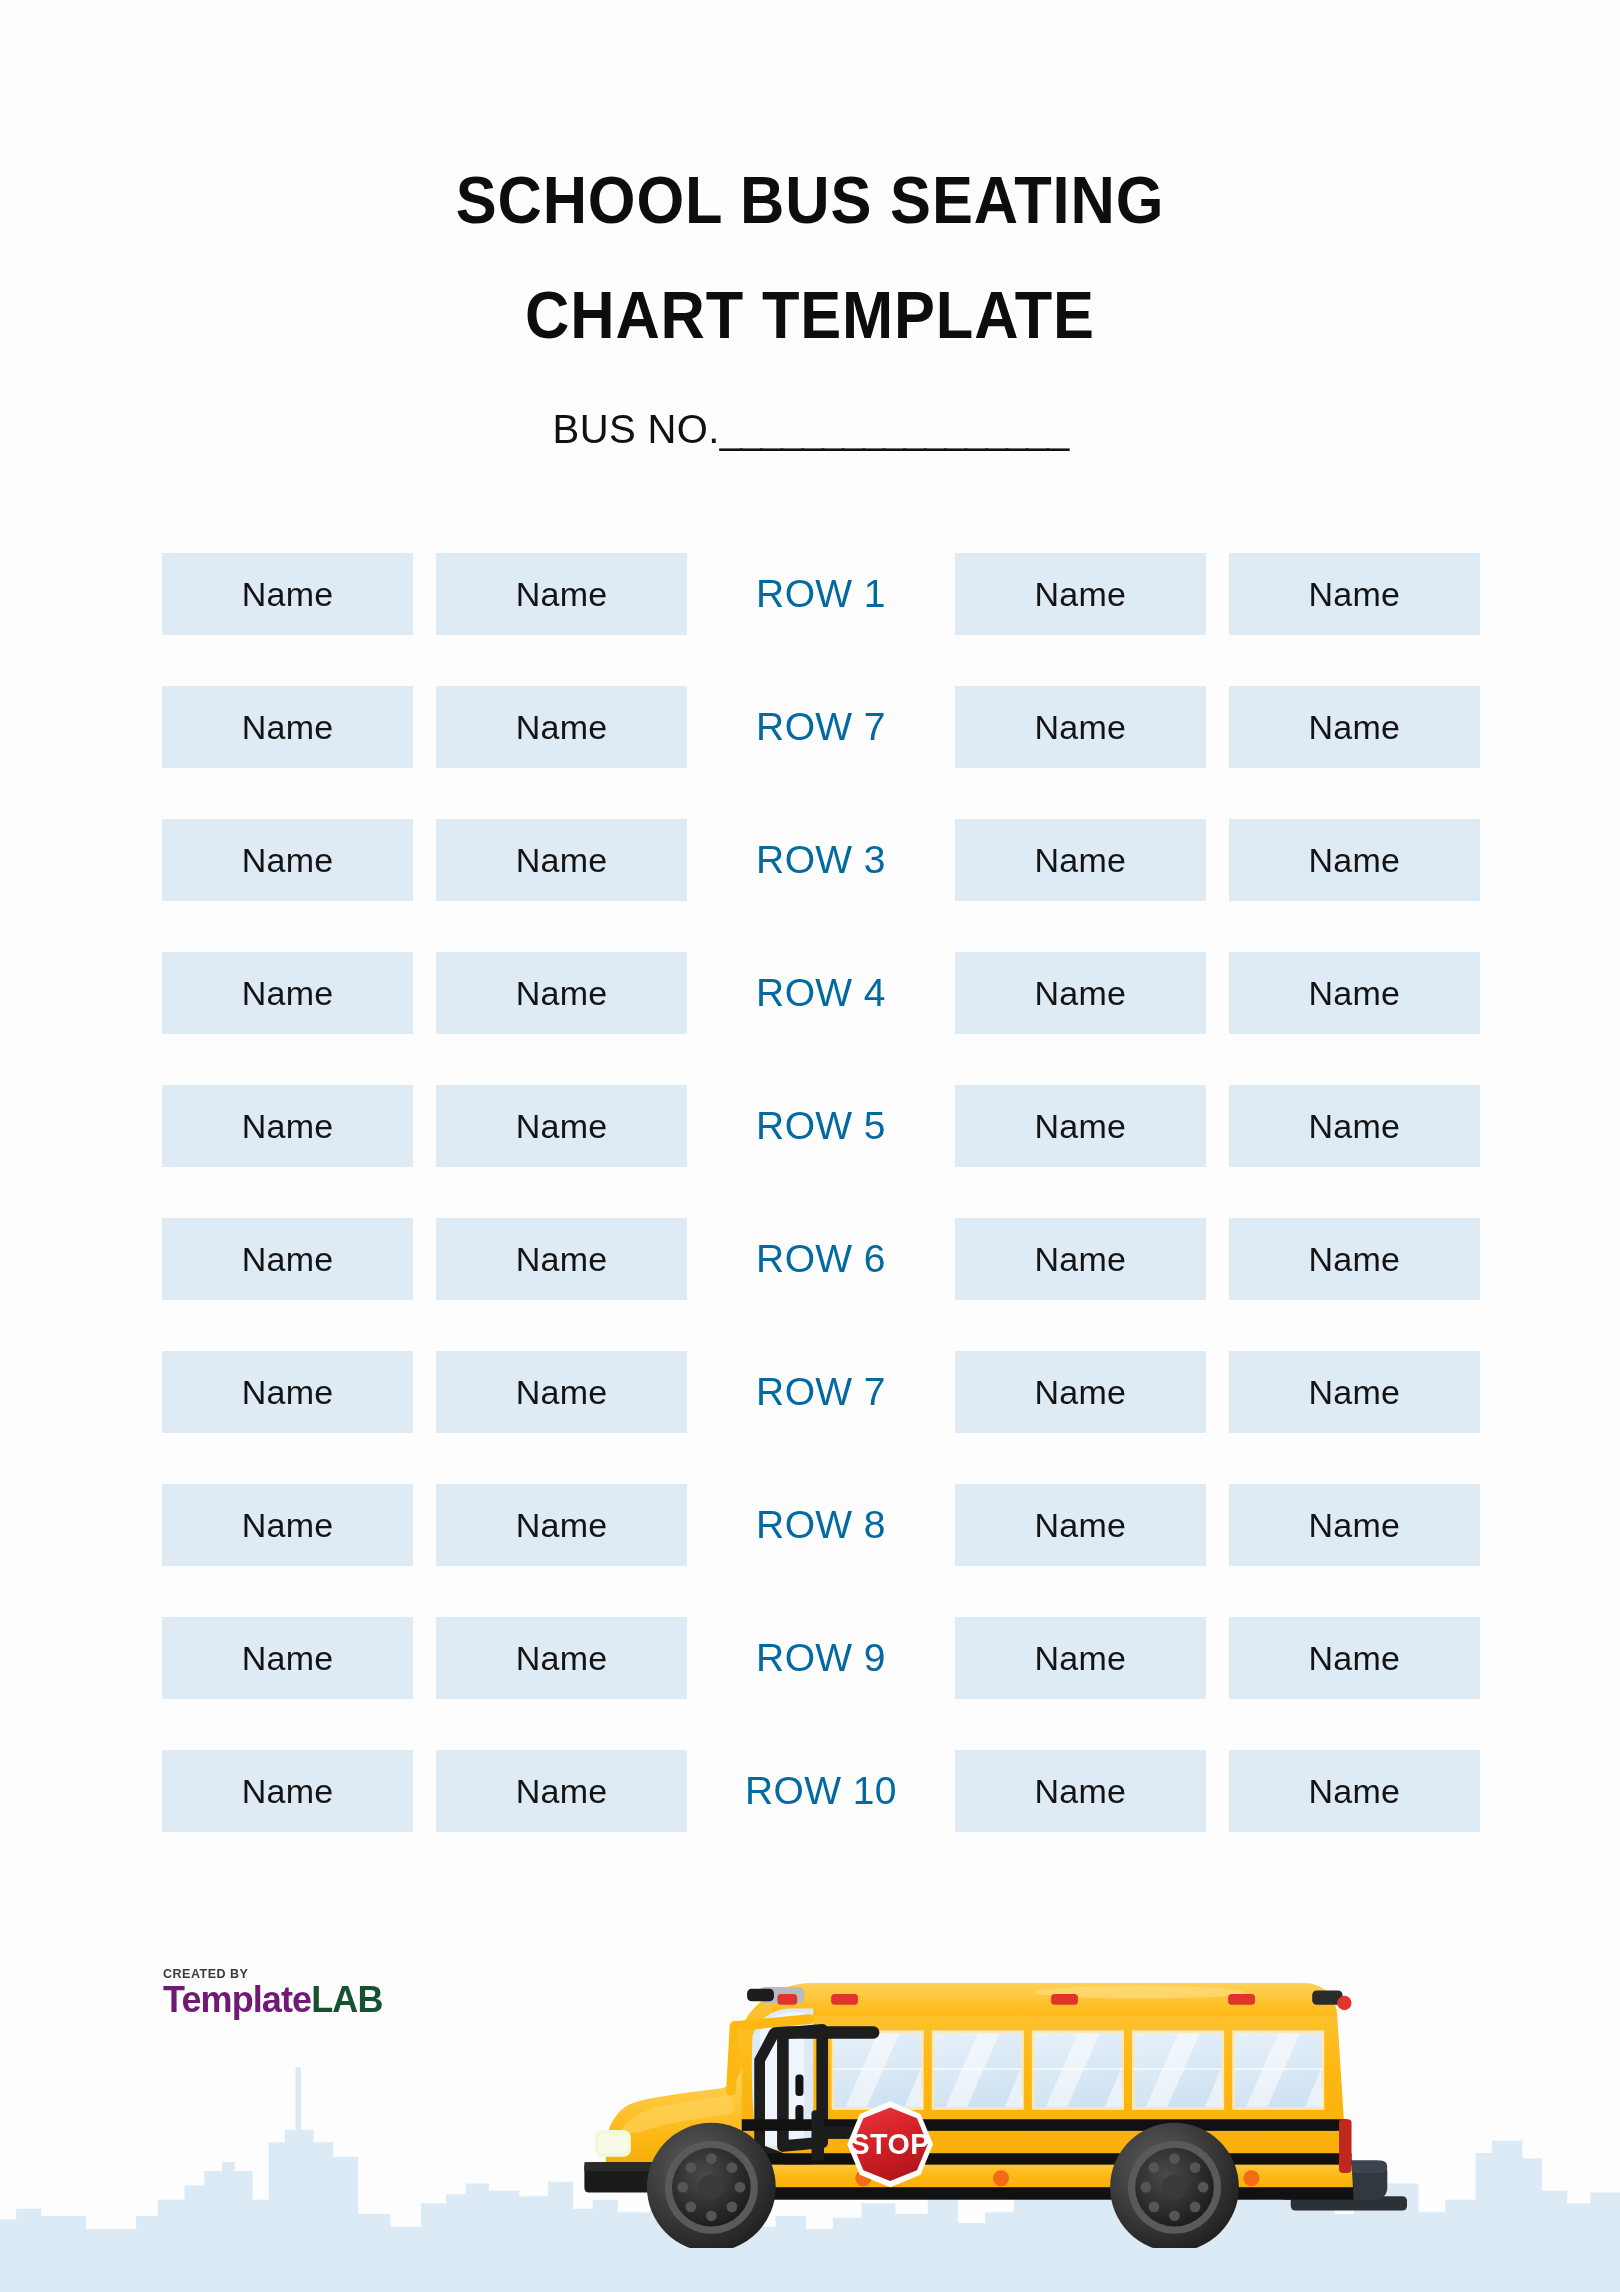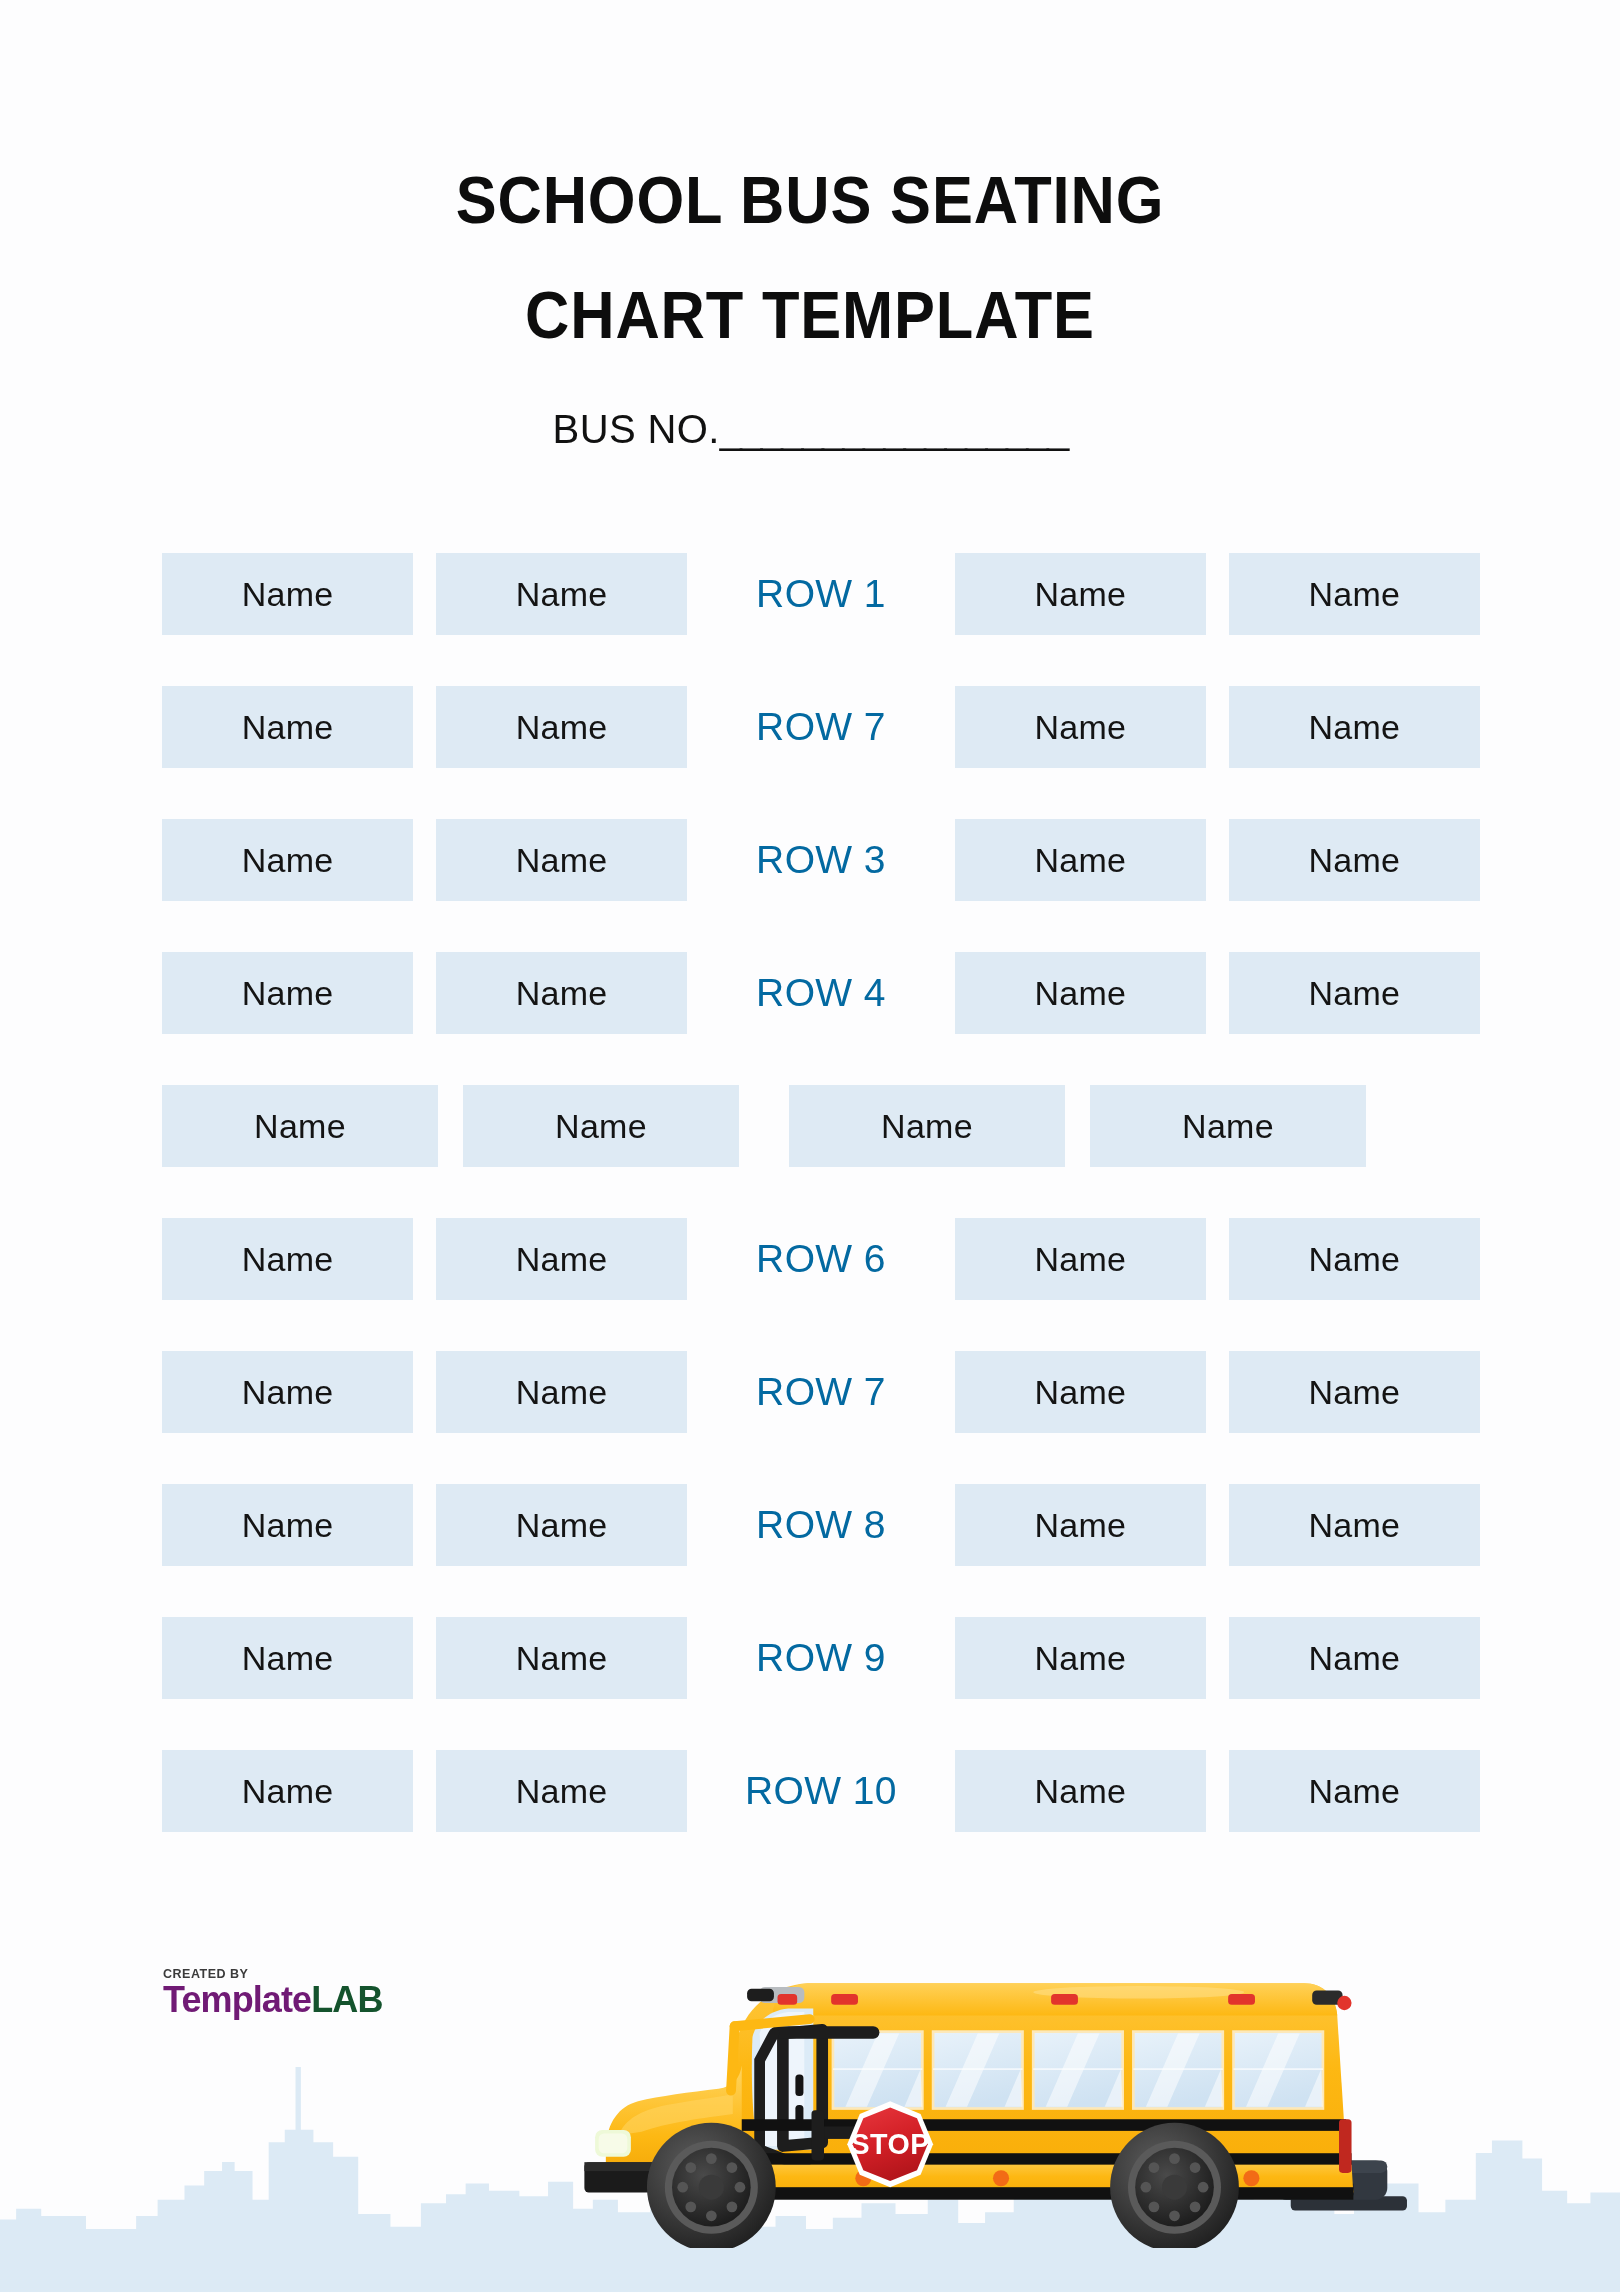--- a/index.html
+++ b/index.html
@@ -203,20 +203,21 @@
         <div class="seat-gap"></div>
         <div class="seat-cell">Name</div>
         <div class="seat-gap"></div>
         <div class="seat-cell">Name</div>
       </div>
       <div class="seat-row">
         <div class="seat-cell">Name</div>
         <div class="seat-gap"></div>
         <div class="seat-cell">Name</div>
         <div class="seat-gap"></div>
+        <div class="row-label">ROW 5</div>
         <div class="seat-gap"></div>
         <div class="seat-cell">Name</div>
         <div class="seat-gap"></div>
         <div class="seat-cell">Name</div>
       </div>
       <div class="seat-row">
         <div class="seat-cell">Name</div>
         <div class="seat-gap"></div>
         <div class="seat-cell">Name</div>
         <div class="seat-gap"></div>

